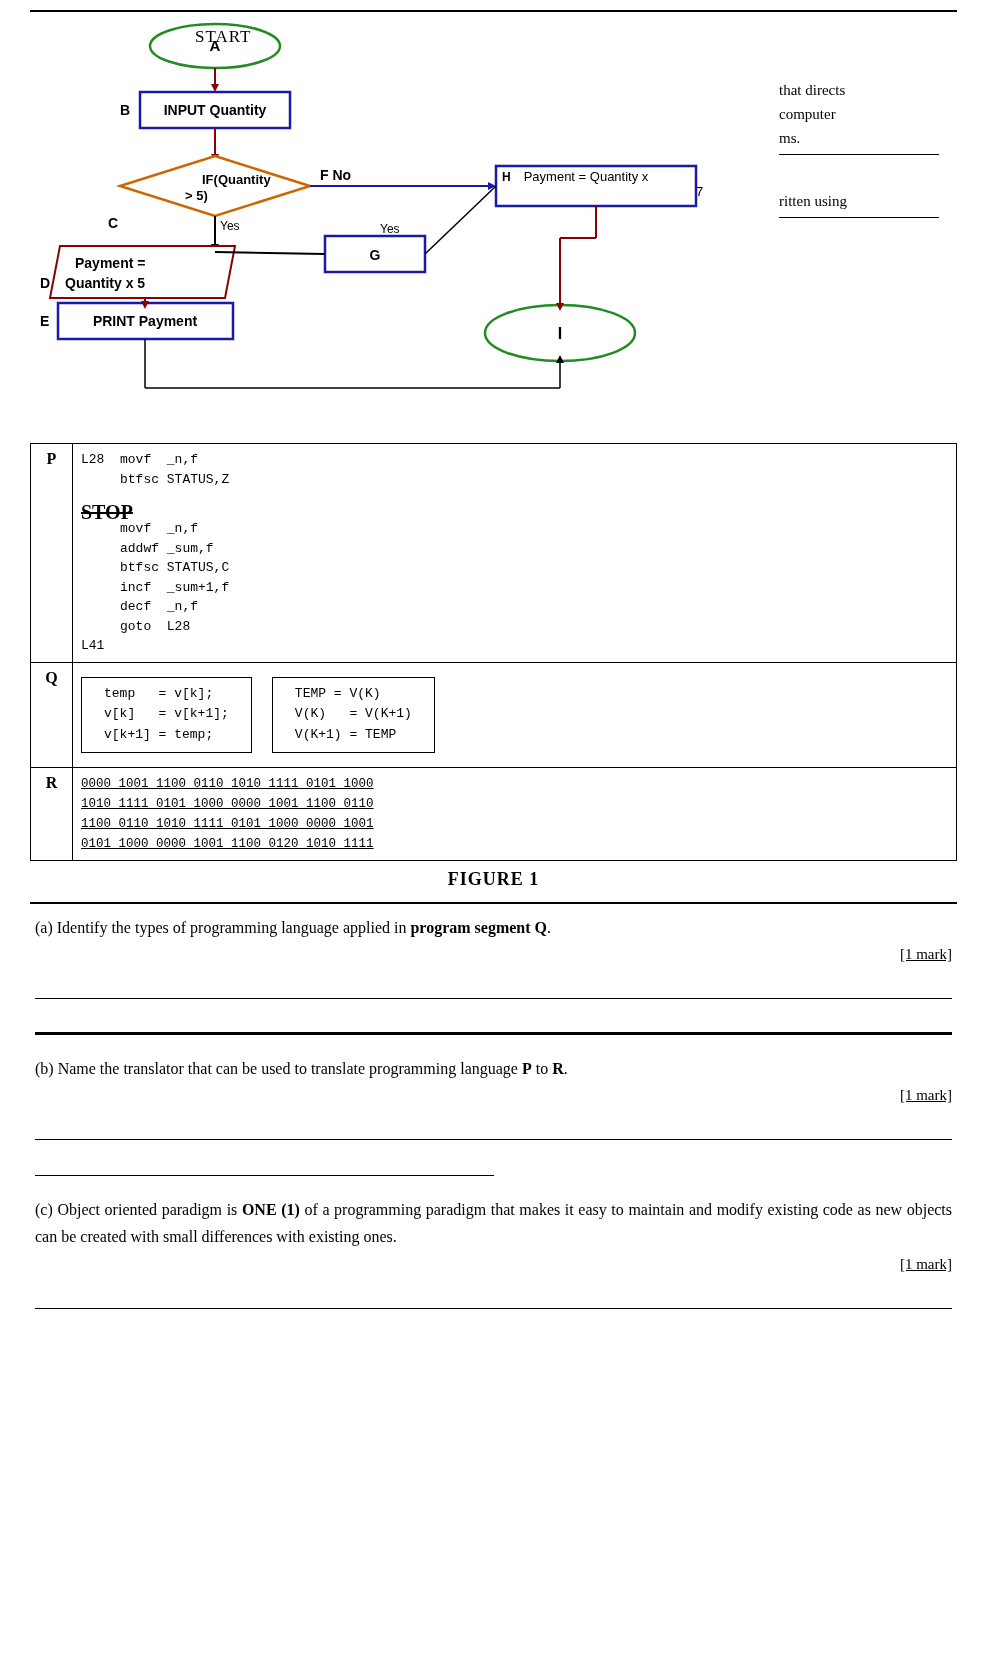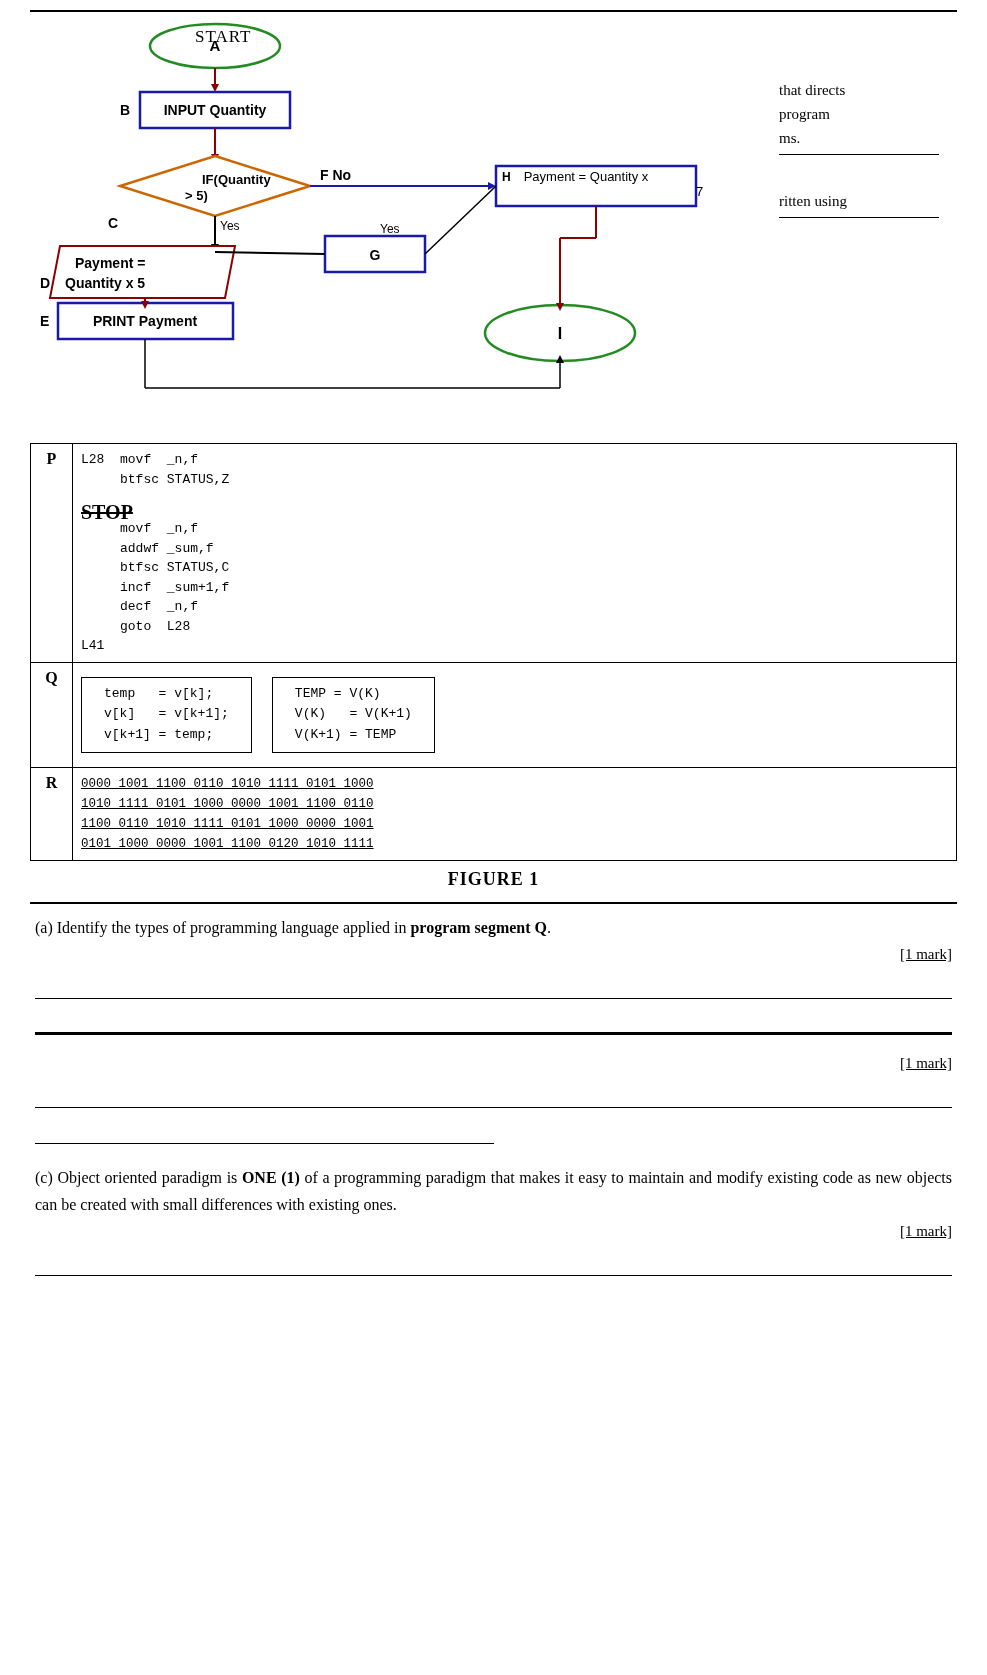--- a/index.html
+++ b/index.html
@@ -181,21 +181,21 @@
 
 <div class="page">
 
   <div class="figure-top-line"></div>
 
   <div class="flowchart-area">
     <div class="start-label">START</div>
 
     <div class="right-text">
       <div>that directs</div>
-      <div>program</div>
+      <div>computer</div>
       <div>ms.</div>
       <hr>
       <div style="height:30px;"></div>
       <div>ritten using</div>
       <hr>
     </div>
 
     <svg class="flowchart-svg" width="760" height="415" viewBox="0 0 760 415">
 
       <ellipse cx="185" cy="28" rx="65" ry="22" fill="white" stroke="#228B22" stroke-width="2.5"></ellipse>
@@ -337,20 +337,24 @@
       <div class="question-text">
         <span>(a)</span>
         <span> Identify the types of programming language applied in <strong>program segment Q</strong>.</span>
       </div>
       <div class="mark-label">[1 mark]</div>
       <div class="answer-line"></div>
       <div class="answer-line-bold"></div>
     </div>
 
     <div class="question-block">
+      <div class="question-text">
+        <span>(b)</span>
+        <span> Name the translator that can be used to translate programming language <strong>P</strong> to <strong>R</strong>.</span>
+      </div>
       <div class="mark-label">[1 mark]</div>
       <div class="answer-line"></div>
       <div class="answer-line-short"></div>
     </div>
 
     <div class="question-block">
       <div class="question-text">
         <span>(c)</span>
         <span> Object oriented paradigm is <strong>ONE (1)</strong> of a programming paradigm that makes it easy to maintain and modify existing code as new objects can be created with small differences with existing ones.</span>
       </div>

